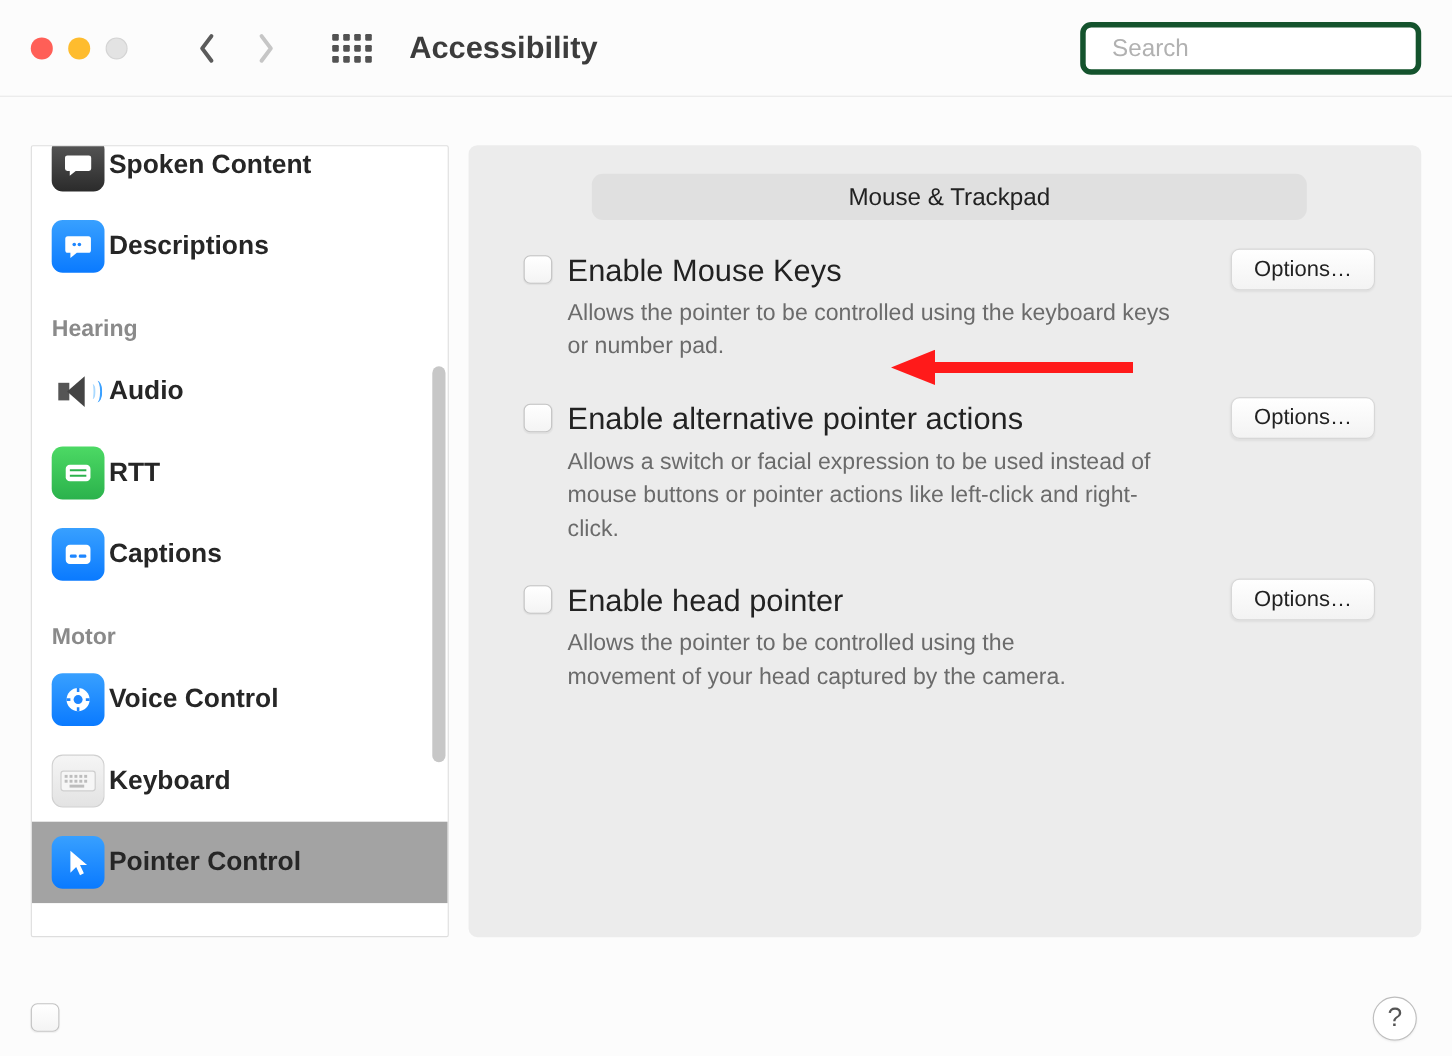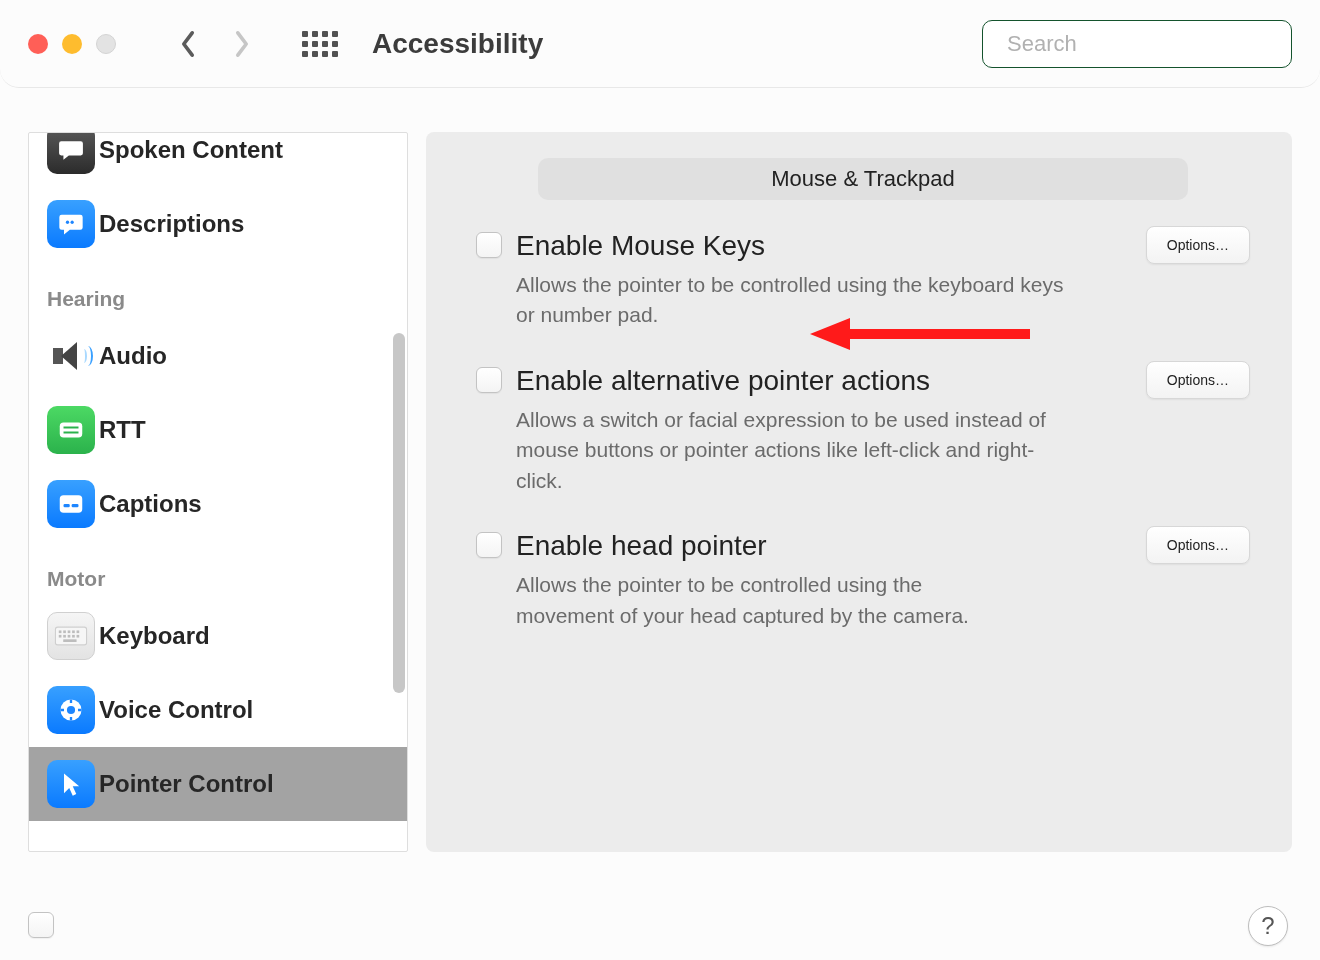--- a/index.html
+++ b/index.html
@@ -1,31 +1,31 @@
 <!DOCTYPE html>
 <html><head>
 <meta charset="utf-8">
 <style>
   *{box-sizing:border-box;margin:0;padding:0;font-family:-apple-system,BlinkMacSystemFont,"Segoe UI",Helvetica,Arial,sans-serif;-webkit-font-smoothing:antialiased;}
   body{width:1320px;height:960px;background:#fcfcfc;overflow:hidden;color:#222;}
   
-  .toolbar{height:88px;display:flex;align-items:center;padding:0 28px;border-bottom:1px solid #e8e8e8;gap:10px;border-radius:19px;}
+  .toolbar{height:88px;display:flex;align-items:center;padding:0 28px;border-bottom:1px solid #e8e8e8;gap:10px;}
   .traffic{display:flex;gap:14px;margin-right:40px;}
   .dot{width:20px;height:20px;border-radius:50%;}
   .dot.red{background:#ff5f57;}
   .dot.yellow{background:#febc2e;}
   .dot.gray{background:#e3e3e3;border:1px solid #d4d4d4;}
   .nav-arrow{width:44px;height:44px;border-radius:8px;display:flex;align-items:center;justify-content:center;cursor:default;}
   .nav-arrow svg{width:18px;height:28px;}
   .grid-btn{width:44px;height:44px;margin-left:24px;margin-right:20px;display:flex;align-items:center;justify-content:center;}
   .grid-icon{display:grid;grid-template-columns:repeat(4,6px);grid-template-rows:repeat(3,6px);gap:4px;}
   .grid-icon span{width:6px;height:6px;background:#525252;border-radius:1px;}
   .title{font-size:28px;font-weight:700;color:#3c3c3c;}
   .toolbar-spacer{flex:1;}
-  .search{width:310px;height:48px;border:1px solid #14532d;border-radius:10px;background:#fff;display:flex;align-items:center;padding:0 14px;gap:10px;}
+  .search{width:310px;height:48px;border:5px solid #14532d;border-radius:10px;background:#fff;display:flex;align-items:center;padding:0 14px;gap:10px;}
   .search svg{width:22px;height:22px;stroke:#8a8a8a;fill:none;}
   .search input{border:none;outline:none;font-size:22px;background:transparent;flex:1;color:#333;}
   .search input::placeholder{color:#b1b1b1;}
   
   .body{display:flex;padding:0 28px 0 28px;height:770px;gap:18px;}
   
   .sidebar-wrap{width:380px;height:720px;margin-top:44px;border:1px solid #dedede;border-radius:2px;background:#fff;position:relative;overflow:hidden;}
   .sidebar{position:absolute;inset:0;overflow:hidden;}
   .sb-row{display:flex;align-items:center;gap:4px;height:74px;padding:0 18px;cursor:default;font-weight:bold;}
   .sb-row.first{margin-top:-20px;}
@@ -43,21 +43,21 @@
   
   .content{flex:1;margin-top:44px;height:720px;background:#ececec;border-radius:8px;position:relative;padding:24px 36px 24px 44px;}
   .seg{width:650px;height:42px;margin:2px auto 30px auto;background:#e0e0e0;border-radius:10px;display:flex;padding:3px;flex-direction:column;}
   .seg-btn{flex:1;display:flex;align-items:center;justify-content:center;font-size:22px;border-radius:8px;cursor:default;}
   .seg-btn.active{background:#fff;box-shadow:0 1px 3px rgba(0,0,0,0.15);}
   .setting{display:flex;align-items:flex-start;gap:14px;margin-bottom:34px;position:relative;padding-left:6px;}
   .chk{width:26px;height:26px;border:1px solid #c3c3c3;border-radius:6px;background:linear-gradient(#ffffff,#f4f4f4);flex-shrink:0;margin-top:2px;box-shadow:0 1px 1px rgba(0,0,0,0.05);}
   .setting-body{flex:1;padding-right:170px;}
   .setting-title{font-size:28px;color:#222;margin-bottom:8px;}
   .setting-desc{font-size:21px;color:#6b6b6b;line-height:1.45;max-width:560px;}
-  .opt-btn{position:absolute;right:6px;top:-4px;height:38px;padding:16px 20px;background:linear-gradient(#ffffff,#f3f3f3);border:1px solid #d7d7d7;border-radius:8px;font-size:14px;display:flex;align-items:center;box-shadow:0 1px 2px rgba(0,0,0,0.06);}
+  .opt-btn{position:absolute;right:6px;top:-4px;height:38px;padding:16px 20px;background:linear-gradient(#ffffff,#f3f3f3);border:1px solid #d7d7d7;border-radius:8px;font-size:20px;display:flex;align-items:center;box-shadow:0 1px 2px rgba(0,0,0,0.06);}
   
   .arrow{position:absolute;left:340px;top:88px;width:220px;height:32px;pointer-events:none;}
   
   .footer{position:absolute;left:28px;bottom:22px;right:28px;display:flex;align-items:center;gap:16px;}
   .footer .chk{margin-top:0;}
   .footer-label{font-size:24px;color:#262626;}
   .help{position:absolute;right:32px;bottom:14px;width:40px;height:40px;border:1.5px solid #bdbdbd;border-radius:50%;display:flex;align-items:center;justify-content:center;font-size:24px;color:#555;background:#fff;box-shadow:0 1px 2px rgba(0,0,0,0.08);}
   
   .speaker{width:48px;height:48px;position:relative;}
   .speaker::before{content:"";position:absolute;left:6px;top:16px;width:10px;height:16px;background:#555;}
@@ -163,20 +163,30 @@
               <rect x="3" y="5" width="18" height="14" rx="3" fill="#fff"></rect>
               <rect x="6" y="12" width="5" height="2.5" rx="1" fill="#1e86ff"></rect>
               <rect x="12.5" y="12" width="5.5" height="2.5" rx="1" fill="#1e86ff"></rect>
             </svg>
         </div>
         <span class="sb-label">Captions</span>
       </div>
 
       <div class="sb-header">Motor</div>
 
+      <div class="sb-row">
+        <div class="sb-icon blue-icon">
+          <svg viewBox="0 0 24 24" width="28" height="28">
+              <circle cx="12" cy="12" r="9" fill="#fff"></circle>
+              <circle cx="12" cy="12" r="3.5" fill="#1e86ff"></circle>
+              <path d="M12 3v3M12 18v3M3 12h3M18 12h3" stroke="#1e86ff" stroke-width="2"></path>
+            </svg>
+        </div>
+        <span class="sb-label">Voice Control</span>
+      </div>
       <div class="sb-row">
         <div class="sb-icon keyboard-icon">
           <svg viewBox="0 0 30 18" width="34" height="20">
               <rect x="1" y="1" width="28" height="16" rx="2" fill="#f6f6f6" stroke="#cfcfcf"></rect>
               <g fill="#bdbdbd">
                 <rect x="4" y="4" width="2.4" height="2.4"></rect>
                 <rect x="8" y="4" width="2.4" height="2.4"></rect>
                 <rect x="12" y="4" width="2.4" height="2.4"></rect>
                 <rect x="16" y="4" width="2.4" height="2.4"></rect>
                 <rect x="20" y="4" width="2.4" height="2.4"></rect>
@@ -184,30 +194,20 @@
                 <rect x="8" y="8" width="2.4" height="2.4"></rect>
                 <rect x="12" y="8" width="2.4" height="2.4"></rect>
                 <rect x="16" y="8" width="2.4" height="2.4"></rect>
                 <rect x="20" y="8" width="2.4" height="2.4"></rect>
                 <rect x="8" y="12" width="12" height="2.4"></rect>
               </g>
             </svg>
         </div>
         <span class="sb-label">Keyboard</span>
       </div>
-      <div class="sb-row">
-        <div class="sb-icon blue-icon">
-          <svg viewBox="0 0 24 24" width="28" height="28">
-              <circle cx="12" cy="12" r="9" fill="#fff"></circle>
-              <circle cx="12" cy="12" r="3.5" fill="#1e86ff"></circle>
-              <path d="M12 3v3M12 18v3M3 12h3M18 12h3" stroke="#1e86ff" stroke-width="2"></path>
-            </svg>
-        </div>
-        <span class="sb-label">Voice Control</span>
-      </div>
       <div class="sb-row selected">
         <div class="sb-icon blue-icon">
           <svg viewBox="0 0 24 24" width="28" height="28">
               <path d="M6 3 L6 20 L10.5 15.5 L13.5 22 L16.5 20.5 L13.5 14 L19 14 Z" fill="#fff"></path>
             </svg>
         </div>
         <span class="sb-label">Pointer Control</span>
       </div>
     </div>
     <div class="scroll-thumb"></div>

